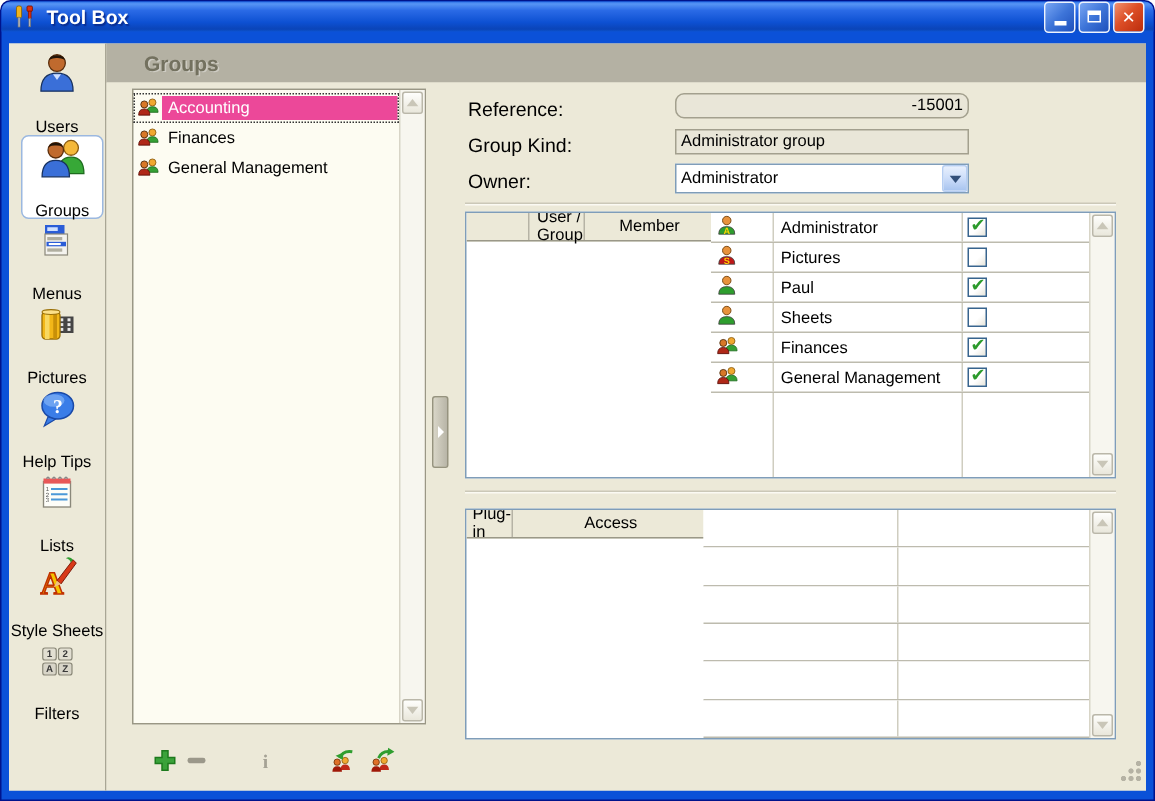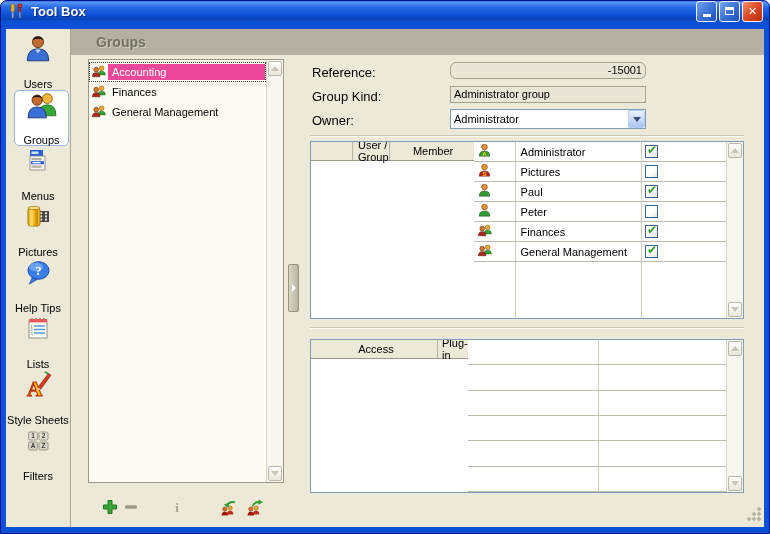--- a/index.html
+++ b/index.html
@@ -420,21 +420,21 @@
                   </div>
                 </div>
                 <div class="trow">
                   <div class="tcell c-icon">
                     <span><svg viewBox="0 0 16 16" width="15" height="15">
                         <circle cx="8" cy="4.3" r="3" fill="#e8923c" stroke="#7a4a14" stroke-width="0.7"></circle>
                         <path d="M2.3 14 Q2.3 8.6 8 8.6 Q13.7 8.6 13.7 14 Z" fill="#2e9e2e" stroke="#444" stroke-width="0.6"></path>
                       </svg></span>
                   </div>
                   <div class="tcell c-name">
-                    <span>Peter</span>
+                    <span>Sheets</span>
                   </div>
                   <div class="tcell c-member">
                     <div class="cb"></div>
                   </div>
                 </div>
                 <div class="trow">
                   <div class="tcell c-icon">
                     <span><svg viewBox="0 0 16 16" width="16" height="15">
                         <circle cx="10.8" cy="4.6" r="2.5" fill="#f0a830" stroke="#8a5a10" stroke-width="0.6"></circle>
                         <path d="M6.8 11.6 Q6.8 7.6 10.8 7.6 Q14.8 7.6 14.8 11.6 Z" fill="#35a035" stroke="#1d6b1d" stroke-width="0.6"></path>
@@ -484,22 +484,22 @@
                 </svg>
               </div>
           </div>
         </div>
 
         <div class="groove" style="left:239px; top:272px; width:434px"></div>
 
         <div class="xtable" style="left:239px; top:284px; width:434px; height:154px">
           <div class="xmain">
             <div class="thead">
+              <div class="thcell c-plug" style="justify-content:center">Plug-in</div>
               <div class="thcell c-access" style="justify-content:center">Access</div>
-              <div class="thcell c-plug" style="justify-content:center">Plug-in</div>
             </div>
             <div id="plugins-body" style="display:flex;flex-direction:column;flex:1">
                 <div class="trow" style="flex: 1 1 18px; height: auto;">
                   <div class="tcell c-plug"></div>
                   <div class="tcell c-access"></div>
                 </div>
                 <div class="trow" style="flex: 1 1 18px; height: auto;">
                   <div class="tcell c-plug"></div>
                   <div class="tcell c-access"></div>
                 </div>

